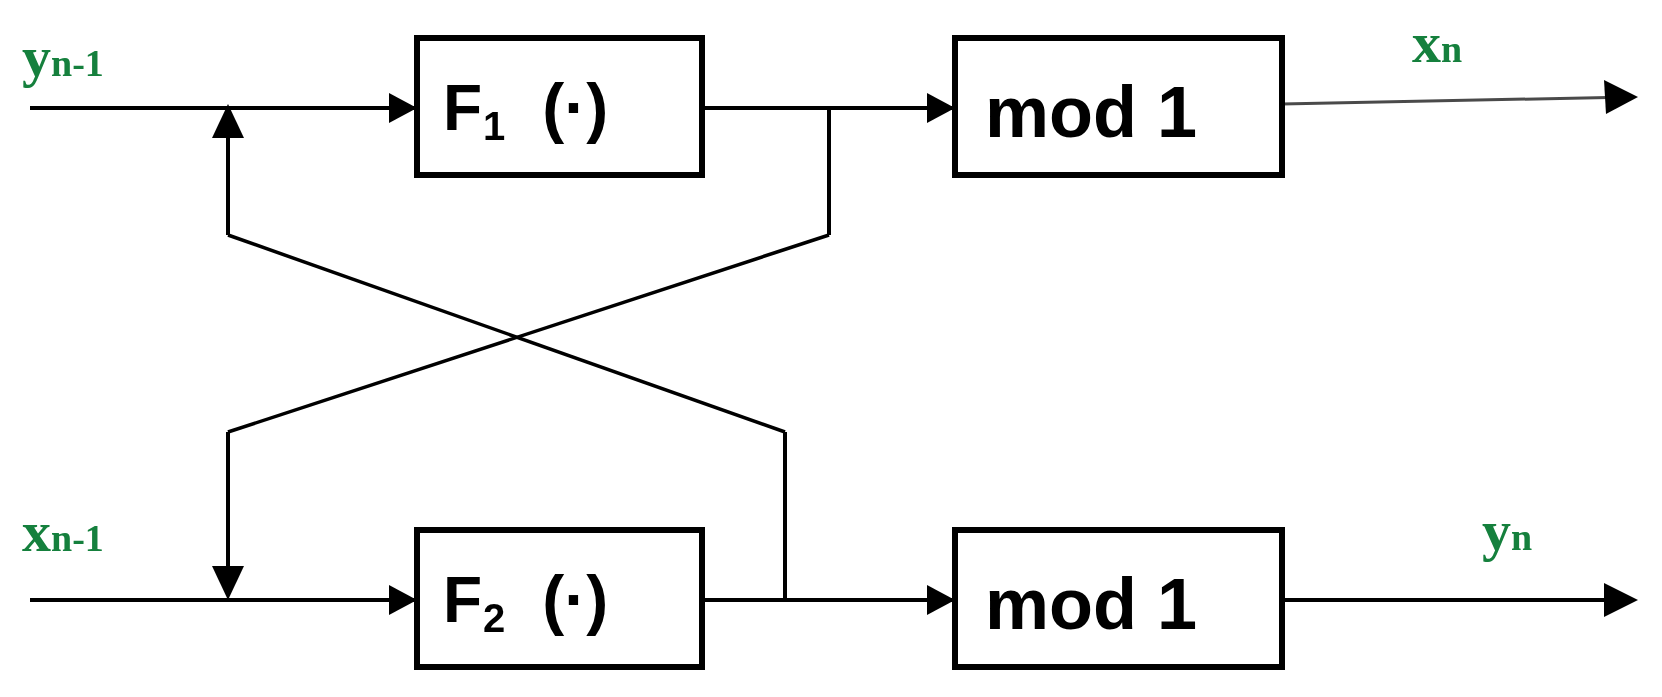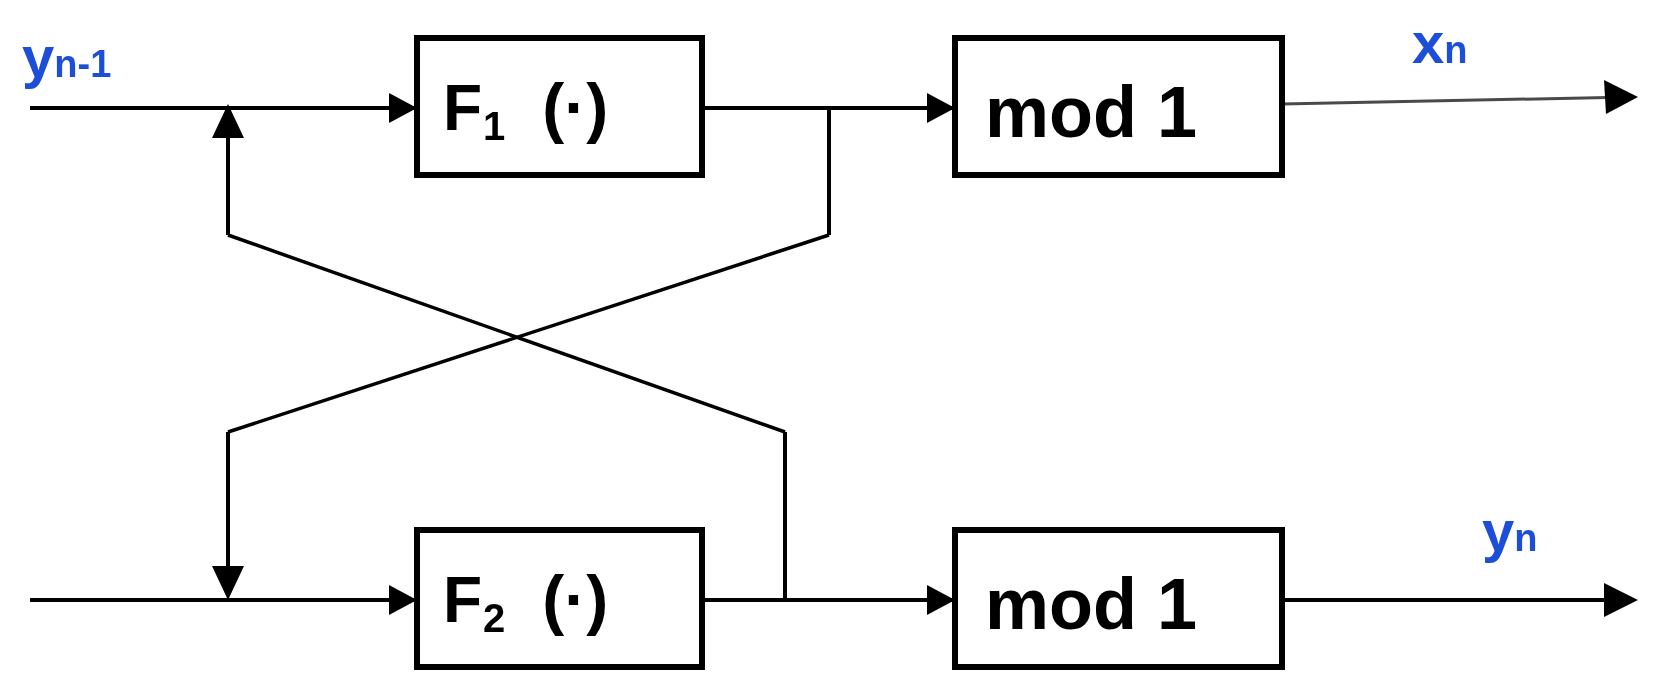--- a/index.html
+++ b/index.html
@@ -74,23 +74,23 @@
     margin-left: 38px;
     font-size: 66px;
     font-weight: 700;
   }
   .mod-label {
     font-size: 72px;
     font-weight: 700;
   }
   .sig-label {
     position: absolute;
-    font-family: Liberation Sans, sans-serif;
+    font-family: Liberation Serif, serif;
     font-weight: 700;
-    color: #1d4ed8;
+    color: #15803d;
     white-space: nowrap;
     line-height: 1;
     font-size: 58px;
   }
   .sig-label .sub {
     font-size: 38px;
     font-weight: 700;
   }
 </style>
 </head>
@@ -164,20 +164,23 @@
       <span class="fn-sub">2</span>
       <span class="fn-arg">(·)</span>
   </div>
 
   <div class="blk-label mod-label" style="left:985px; top:568px;">mod 1</div>
 
   <div class="sig-label" style="left:22px; top:28px;">
     <span>y</span><span class="sub">n-1</span>
   </div>
 
+  <div class="sig-label" style="left:22px; top:503px;">
+    <span>x</span><span class="sub">n-1</span>
+  </div>
 
   <div class="sig-label" style="left:1412px; top:14px;">
     <span>x</span><span class="sub">n</span>
   </div>
 
   <div class="sig-label" style="left:1482px; top:502px;">
     <span>y</span><span class="sub">n</span>
   </div>
 
 </div>

